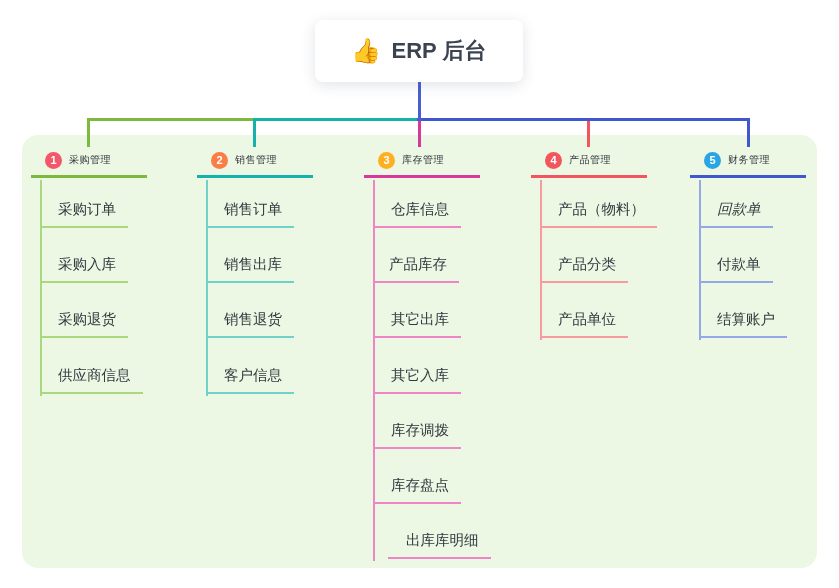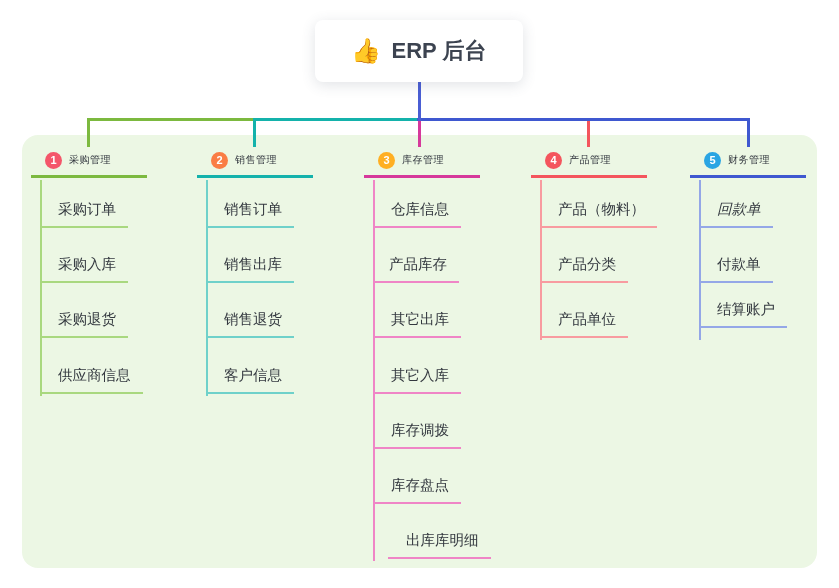--- a/index.html
+++ b/index.html
@@ -122,16 +122,16 @@
       <span class="badge" style="background: rgb(42, 165, 227);">5</span>
       <span class="hlabel">财务管理</span>
     </div>
     <div class="vline" style="left: 699px; top: 180px; height: 160px; background: rgb(148, 167, 231);"></div>
     <div class="child" style="left: 699px; top: 196px; border-bottom-color: rgb(148, 167, 231); font-style: italic;">
       <span>回款单</span>
     </div>
     <div class="child" style="left: 699px; top: 251px; border-bottom-color: rgb(148, 167, 231);">
       <span>付款单</span>
     </div>
-    <div class="child" style="left: 699px; top: 296px; border-bottom-color: rgb(148, 167, 231); text-align: center;">
+    <div class="child" style="left: 699px; top: 306px; border-bottom-color: rgb(148, 167, 231); text-align: center;">
       <span>结算账户</span>
     </div>
   </div>
 
 </body></html>

